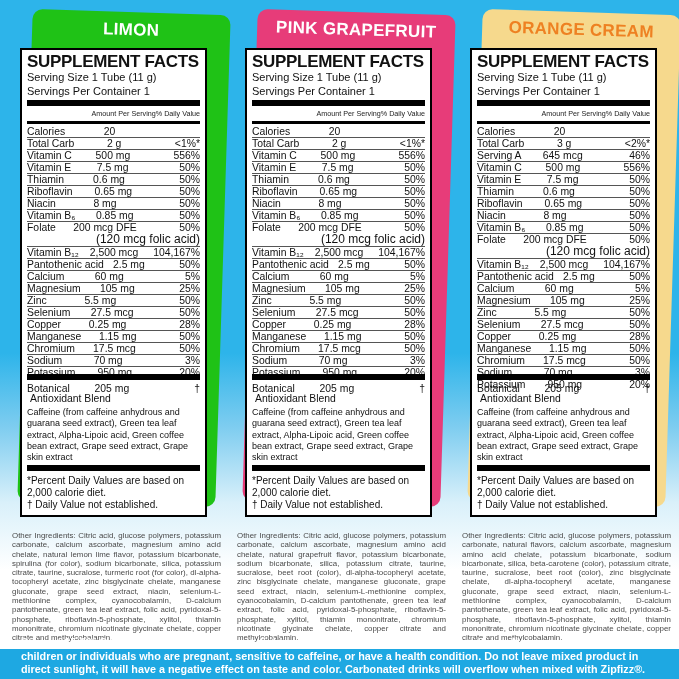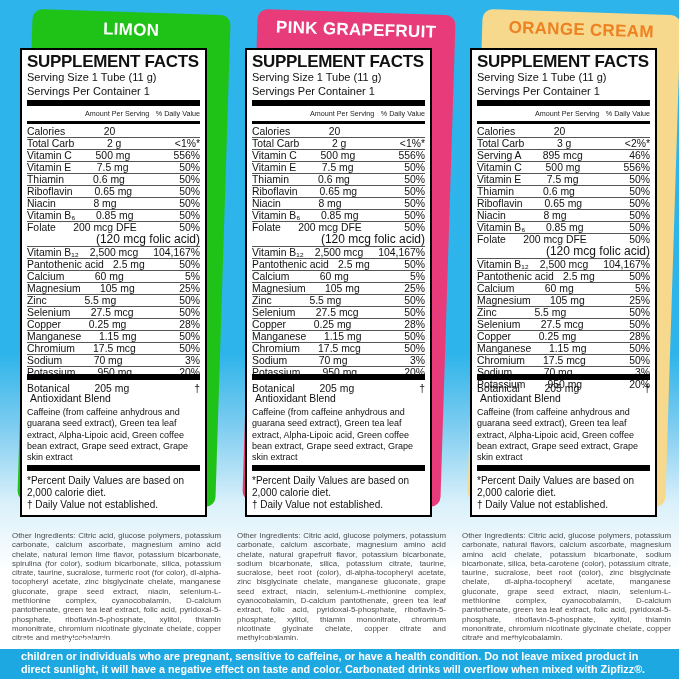--- a/index.html
+++ b/index.html
@@ -27,21 +27,21 @@
     background:#fff;border:2px solid #000;
     padding:3px 5px 4px 5px;
     display:flex;flex-direction:column;
   }
   .sf-title{font-size:17px;font-weight:700;letter-spacing:-.3px;line-height:1.08;color:#111;}
   .sf-line{font-size:11px;line-height:1.22;color:#111;}
   .bar{background:#000;}
   .bar.thick{height:6px;margin:2px 0;}
   .bar.med{height:3px;margin:1px 0 2px;}
   .col-head{display:flex;align-items:center;font-size:7.2px;color:#222;padding:1px 0 2px;}
-  .ch-amt{flex:1;text-align:left;margin-left:58px;}
+  .ch-amt{flex:1;text-align:right;margin-left:58px;}
   .ch-dv{text-align:right;}
   .rows{flex:1;display:flex;flex-direction:column;min-height:0;}
   .nrow{flex:1;border-top:1px solid #555;display:flex;flex-direction:column;justify-content:center;font-size:10.4px;color:#111;}
   .nrow:first-child{border-top:none;}
   .nrow.has-sub{flex:1.7;}
   .nline{display:flex;align-items:baseline;}
   .n-name{flex:0 0 auto;white-space:nowrap;}
   .n-amt{flex:1;text-align:center;padding-right:4px;white-space:nowrap;}
   .n-dv{min-width:42px;text-align:right;white-space:nowrap;}
   .nsub{font-size:12px;text-align:right;margin-left:34px;line-height:1;padding-bottom:1px;}
@@ -444,21 +444,21 @@
           <div class="nrow">
             <div class="nline">
               <span class="n-name">Total Carb</span>
               <span class="n-amt">3 g</span>
               <span class="n-dv">&lt;2%*</span>
             </div>
           </div>
           <div class="nrow">
             <div class="nline">
               <span class="n-name">Serving A</span>
-              <span class="n-amt">895 mcg</span>
+              <span class="n-amt">645 mcg</span>
               <span class="n-dv">46%</span>
             </div>
           </div>
           <div class="nrow">
             <div class="nline">
               <span class="n-name">Vitamin C</span>
               <span class="n-amt">500 mg</span>
               <span class="n-dv">556%</span>
             </div>
           </div>

